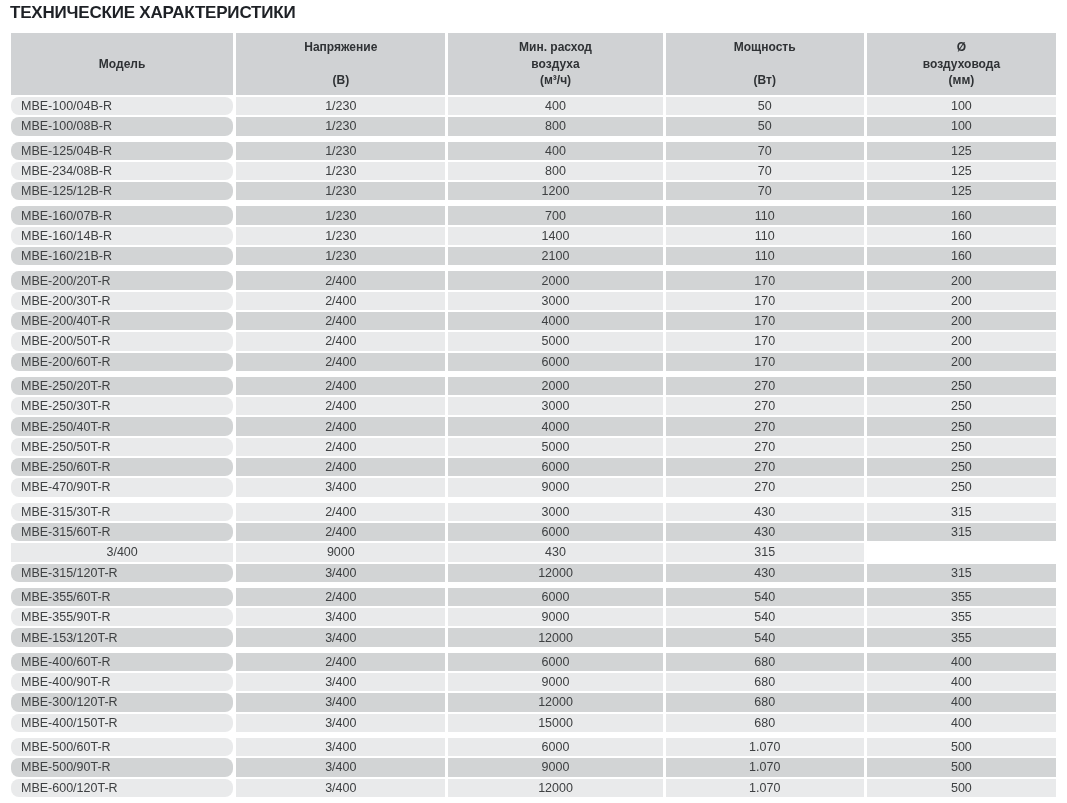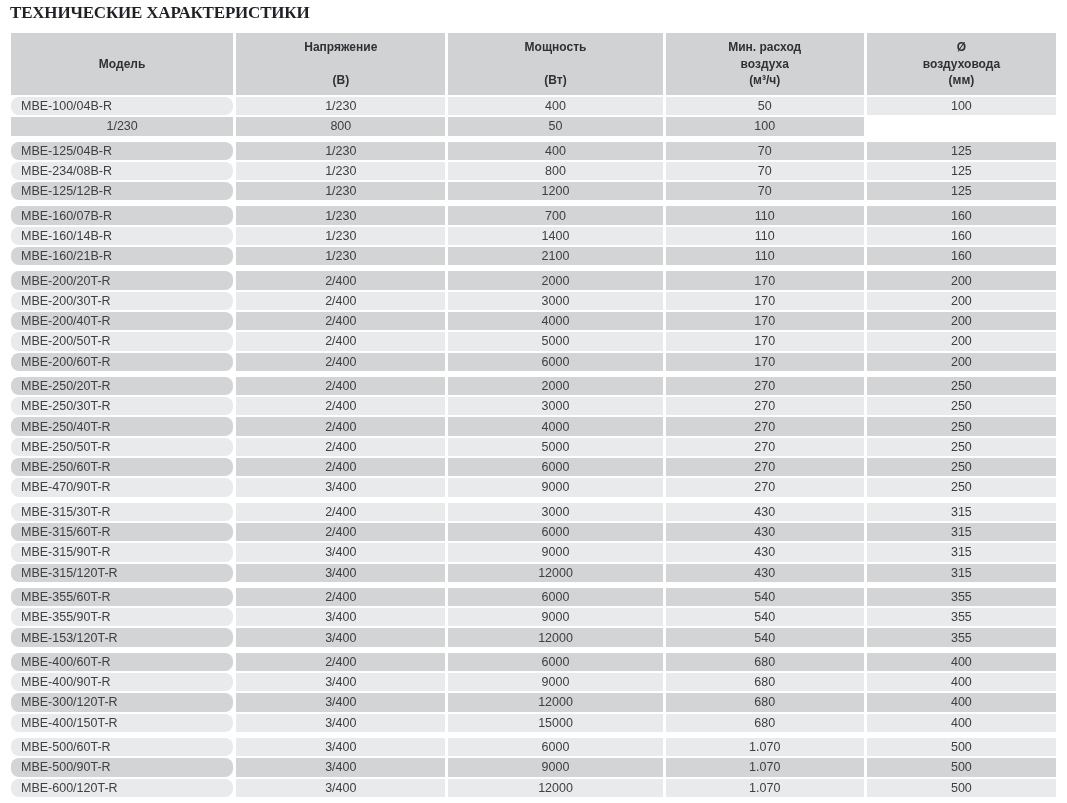--- a/index.html
+++ b/index.html
@@ -17,21 +17,20 @@
   }
   .page-title {
     position: absolute;
     left: 10px;
     top: 3px;
     margin: 0;
     font-size: 17px;
     font-weight: 700;
     letter-spacing: -0.2px;
     color: #1e2126;
-    font-family: Liberation Serif, serif;
   }
   .spec-table {
     position: absolute;
     left: 11px;
     top: 33px;
     width: 1045px;
   }
   .grid {
     display: grid;
     grid-template-columns: 222fr 209fr 214fr 198fr 189fr;
@@ -90,45 +89,46 @@
     <div class="thead grid" id="thead">
         <div class="th">
           <div class="hline">Модель</div>
         </div>
         <div class="th">
           <div class="hline">Напряжение</div>
           <div class="hline"></div>
           <div class="hline">(В)</div>
         </div>
         <div class="th">
+          <div class="hline">Мин. расход</div>
+          <div class="hline">воздуха</div>
+          <div class="hline">(м³/ч)</div>
+        </div>
+        <div class="th">
           <div class="hline">Мощность</div>
           <div class="hline"></div>
           <div class="hline">(Вт)</div>
         </div>
         <div class="th">
-          <div class="hline">Мин. расход</div>
-          <div class="hline">воздуха</div>
-          <div class="hline">(м³/ч)</div>
-        </div>
-        <div class="th">
           <div class="hline">Ø</div>
           <div class="hline">воздуховода</div>
           <div class="hline">(мм)</div>
         </div>
       </div>
     <div id="tbody">
         <div class="group">
           <div class="row grid light">
             <div class="cell model">MBE-100/04B-R</div>
             <div class="cell">1/230</div>
             <div class="cell">400</div>
             <div class="cell">50</div>
             <div class="cell">100</div>
           </div>
           <div class="row grid dark">
+            <div class="cell model">MBE-100/08B-R</div>
             <div class="cell">1/230</div>
             <div class="cell">800</div>
             <div class="cell">50</div>
             <div class="cell">100</div>
           </div>
         </div>
         <div class="group">
           <div class="row grid dark">
             <div class="cell model">MBE-125/04B-R</div>
             <div class="cell">1/230</div>
@@ -264,21 +264,20 @@
             <div class="cell">315</div>
           </div>
           <div class="row grid dark">
             <div class="cell model">MBE-315/60T-R</div>
             <div class="cell">2/400</div>
             <div class="cell">6000</div>
             <div class="cell">430</div>
             <div class="cell">315</div>
           </div>
           <div class="row grid light">
-            <div class="cell model">MBE-315/90T-R</div>
             <div class="cell">3/400</div>
             <div class="cell">9000</div>
             <div class="cell">430</div>
             <div class="cell">315</div>
           </div>
           <div class="row grid dark">
             <div class="cell model">MBE-315/120T-R</div>
             <div class="cell">3/400</div>
             <div class="cell">12000</div>
             <div class="cell">430</div>

